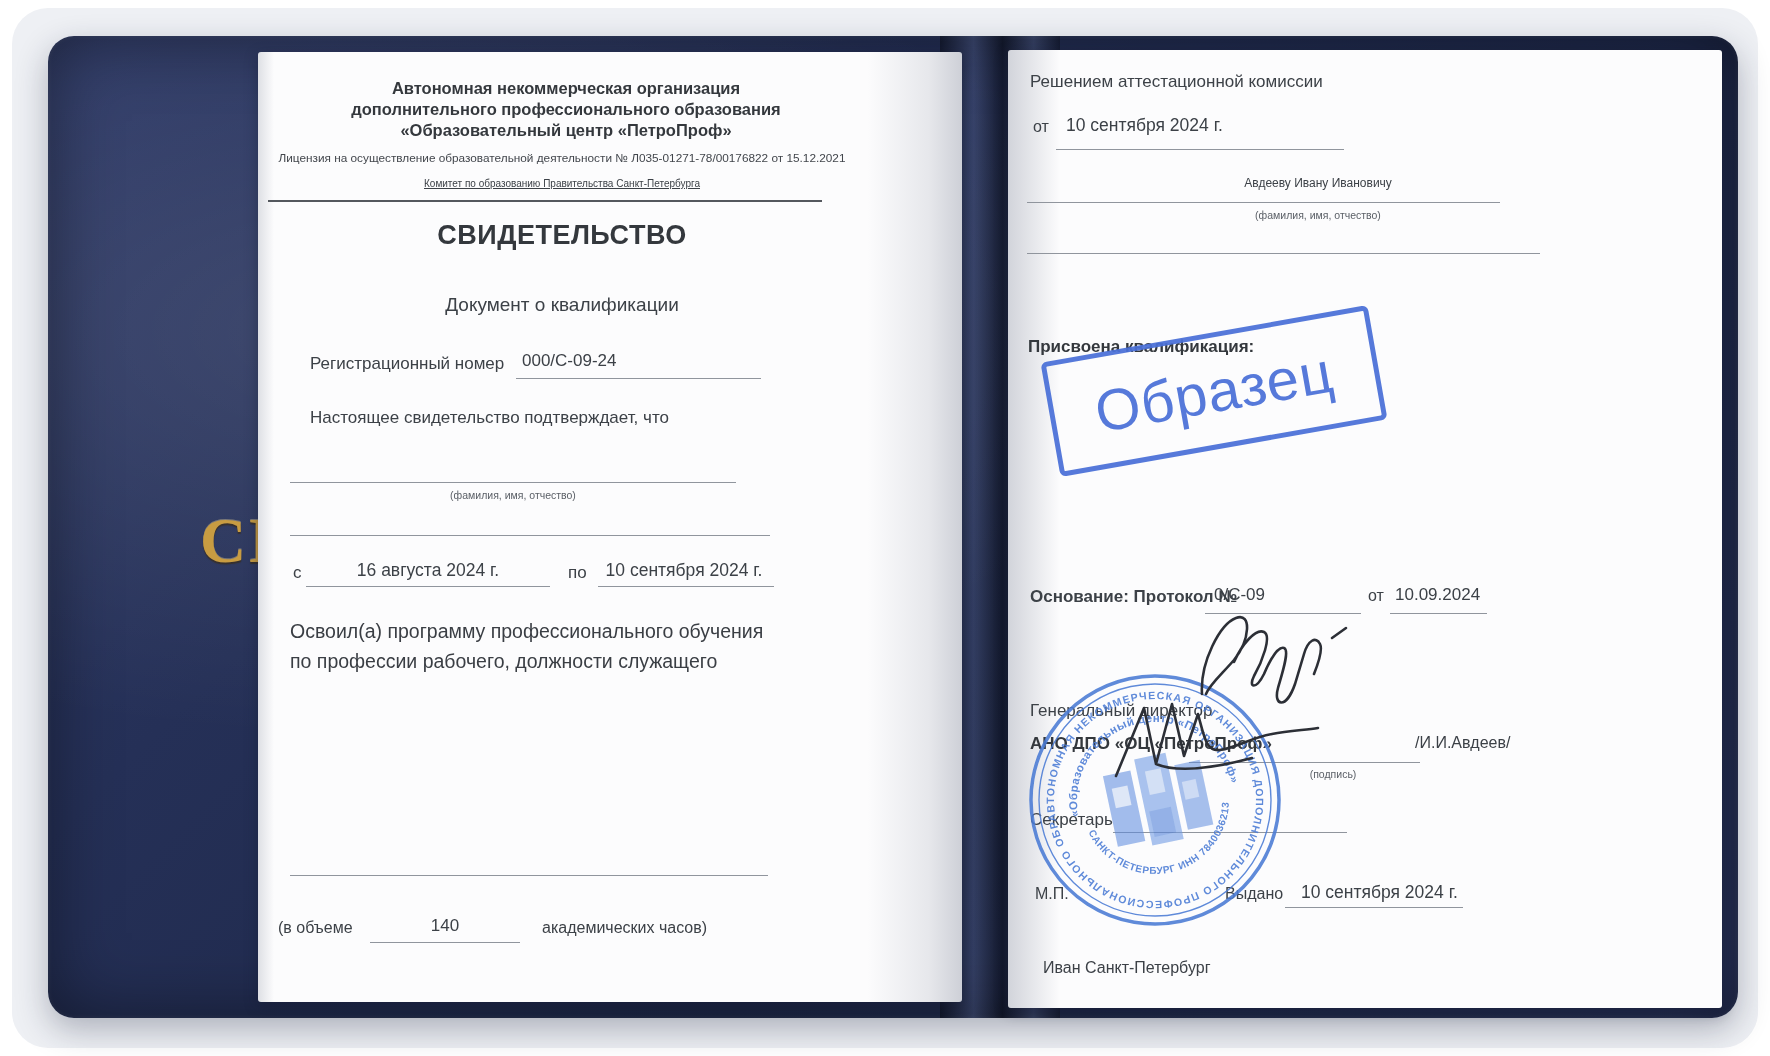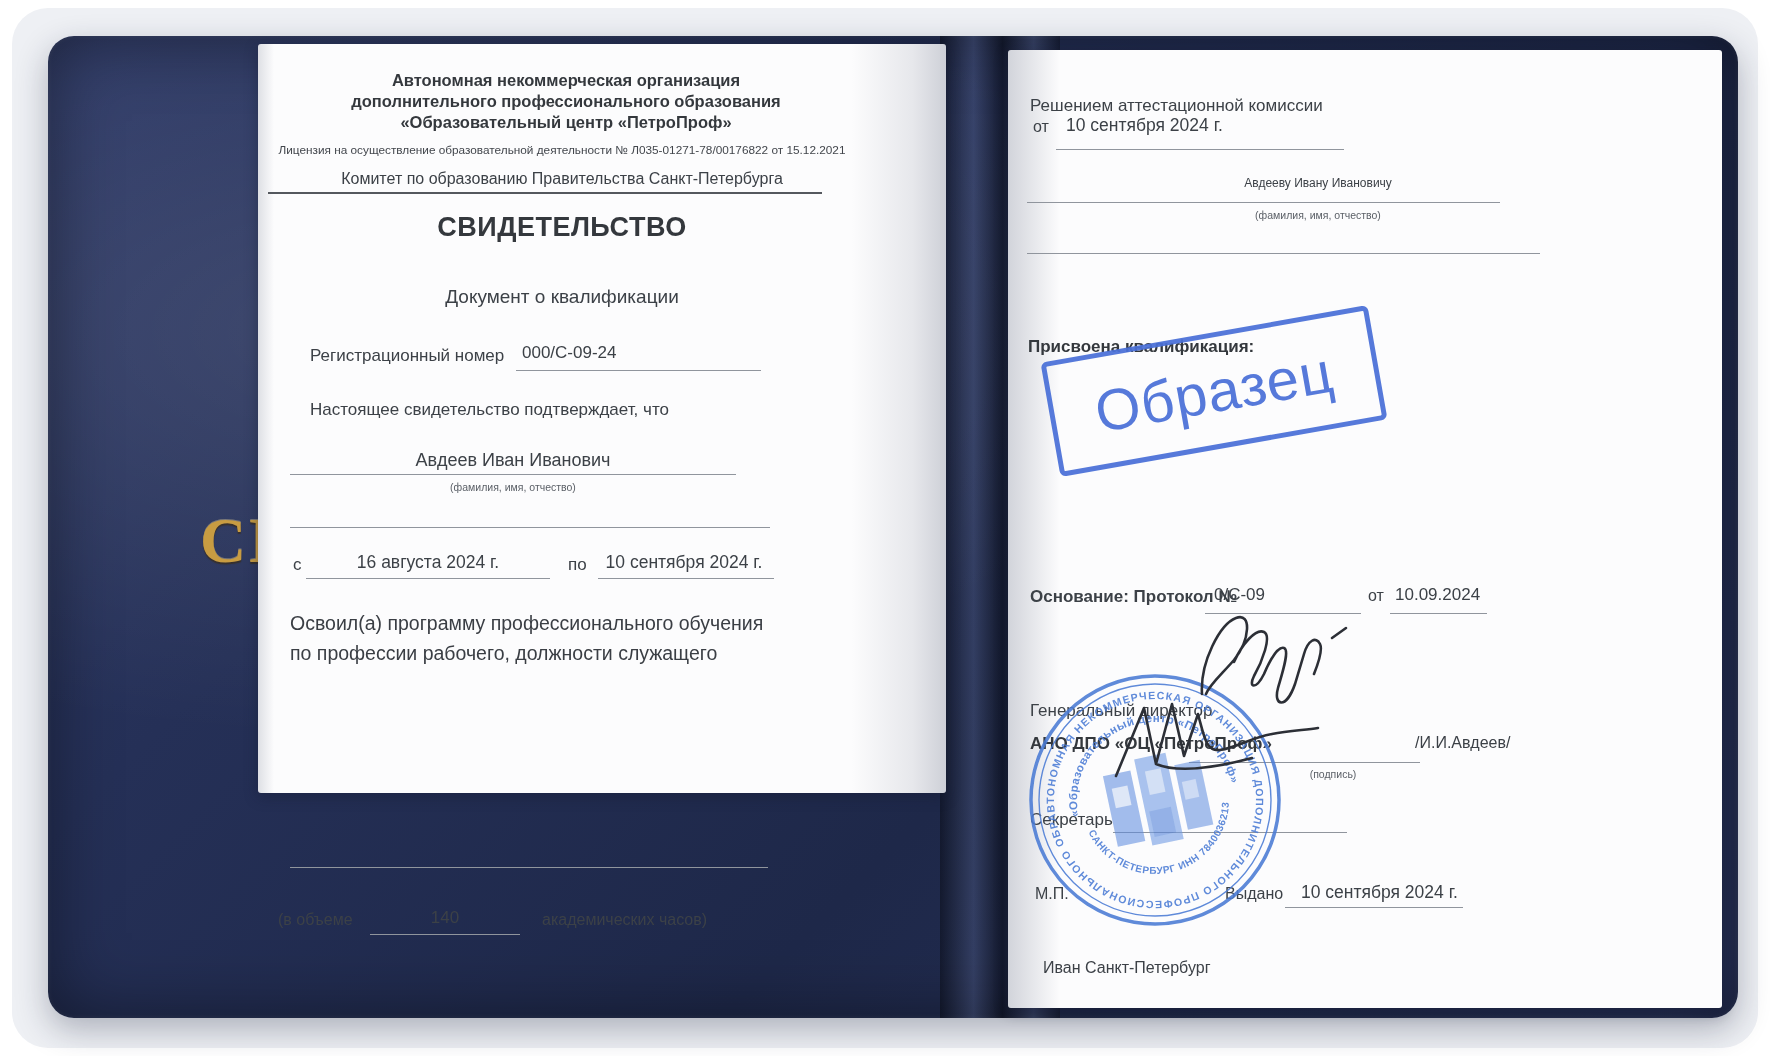--- a/index.html
+++ b/index.html
@@ -16,38 +16,38 @@
   .gold-title{position:absolute;left:152px;top:468px;
               font-family:"Liberation Serif",serif;font-weight:bold;font-size:64px;letter-spacing:3px;
               color:#c89c42;white-space:nowrap;
               text-shadow:0 2px 1px rgba(60,40,5,.55), 0 -1px 0 rgba(255,230,160,.35);}
   .spine-shade{position:absolute;left:892px;top:0;width:120px;height:982px;
                background:linear-gradient(90deg,rgba(0,0,0,.38) 0%,rgba(120,135,180,.22) 28%,
                           rgba(0,0,0,.42) 52%,rgba(140,155,195,.18) 78%,rgba(0,0,0,.30) 100%);}
   
   .page{position:absolute;background:#fcfcfd;border-radius:3px;
         box-shadow:0 4px 14px rgba(20,26,48,.40);color:#3c4147;}
-  .page-left{left:258px;top:44px;width:688px;height:749px;}
+  .page-left{left:258px;top:52px;width:688px;height:950px;padding-left:16px;}
   .page-left::after{content:"";position:absolute;right:0;top:0;bottom:0;width:95px;border-radius:0 3px 3px 0;
         background:linear-gradient(90deg,rgba(40,50,80,0),rgba(40,50,80,.10) 65%,rgba(40,50,80,.22));}
   .page-left::before{content:"";position:absolute;left:0;top:0;bottom:0;width:16px;border-radius:3px 0 0 3px;
         background:linear-gradient(90deg,rgba(40,50,80,.14),rgba(40,50,80,0));}
   .page-right{left:1008px;top:50px;width:714px;height:958px;}
   .page-right::before{content:"";position:absolute;left:0;top:0;bottom:0;width:52px;border-radius:3px 0 0 3px;
         background:linear-gradient(90deg,rgba(40,50,80,.20),rgba(40,50,80,0));}
   
   .t{position:absolute;font-size:17px;color:#3c4147;white-space:nowrap;}
   .b{font-weight:bold;color:#34383d;}
   .c{text-align:center;white-space:normal;}
   .hint{font-size:10.5px;color:#5a5f66;}
   .fline{position:absolute;border-bottom:1.6px solid #90959d;height:0;}
   
   .lp-org{left:8px;top:26px;width:600px;font-weight:bold;font-size:16.5px;line-height:21px;color:#34383d;}
   .lp-license{left:0;top:99px;width:608px;font-size:11.8px;color:#42464c;}
-  .lp-committee{left:4px;top:126px;width:600px;font-size:16px;}
+  .lp-committee{left:4px;top:126px;width:600px;font-size:10px;text-decoration:underline;}
   .lp-hr{left:10px;top:148px;width:554px;height:2px;background:#54585e;position:absolute;}
   .lp-title{left:4px;top:168px;width:600px;font-size:27px;letter-spacing:.5px;}
   .lp-subtitle{left:4px;top:202px;width:600px;font-size:20.5px;}
   .lp-doctype{left:4px;top:242px;width:600px;font-size:19px;}
   .lp-reg-label{left:52px;top:302px;}
   .lp-reg-value{left:264px;top:299px;}
   .lp-reg-line{left:258px;top:326px;width:245px;}
   .lp-confirm{left:52px;top:356px;}
   .lp-name{left:32px;top:406px;width:446px;font-size:18px;}
   .lp-name-line{left:32px;top:430px;width:446px;}
@@ -59,21 +59,21 @@
   .lp-to-label{left:310px;top:511px;}
   .lp-to-date{left:336px;top:508px;width:180px;font-size:17.5px;}
   .lp-to-line{left:340px;top:534px;width:176px;}
   .lp-program{left:32px;top:564px;width:620px;font-size:19.5px;line-height:30px;color:#3a3e44;white-space:normal;}
   .lp-line3{left:32px;top:823px;width:478px;}
   .lp-vol-prefix{left:20px;top:867px;font-size:16px;}
   .lp-vol-value{left:112px;top:864px;width:150px;}
   .lp-vol-line{left:112px;top:890px;width:150px;}
   .lp-vol-suffix{left:284px;top:867px;font-size:16px;}
   
-  .rp-commission{left:22px;top:22px;margin-top:24px;}
+  .rp-commission{left:22px;top:22px;}
   .rp-date-label{left:25px;top:68px;font-size:16px;}
   .rp-date-value{left:58px;top:65px;font-size:17.5px;}
   .rp-date-line{left:48px;top:99px;width:288px;}
   .rp-name{left:120px;top:126px;width:380px;font-size:12px;}
   .rp-name-line{left:19px;top:152px;width:473px;}
   .rp-name-hint{left:120px;top:159px;width:380px;}
   .rp-line2{left:19px;top:203px;width:513px;}
   .rp-qual{left:20px;top:287px;}
   .rp-watermark{position:absolute;left:40px;top:283px;width:322px;height:106px;
         transform:rotate(-10deg);border:5px solid #4a70d8;border-radius:6px;opacity:.93;
@@ -126,21 +126,20 @@
     <div class="lp-hr"></div>
     <div class="t c b lp-title">СВИДЕТЕЛЬСТВО</div>
     <div class="t c lp-doctype">Документ о квалификации</div>
 
     <div class="t lp-reg-label">Регистрационный номер</div>
     <div class="t lp-reg-value">000/С-09-24</div>
     <div class="fline lp-reg-line"></div>
 
     <div class="t lp-confirm">Настоящее свидетельство подтверждает, что</div>
 
-    <div class="t c lp-name">Авдеев Иван Иванович</div>
     <div class="fline lp-name-line"></div>
     <div class="t c hint lp-name-hint">(фамилия, имя, отчество)</div>
     <div class="fline lp-line2"></div>
 
     <div class="t lp-from-label">с</div>
     <div class="t c lp-from-date">16 августа 2024 г.</div>
     <div class="fline lp-from-line"></div>
     <div class="t lp-to-label">по</div>
     <div class="t c lp-to-date">10 сентября 2024 г.</div>
     <div class="fline lp-to-line"></div>

